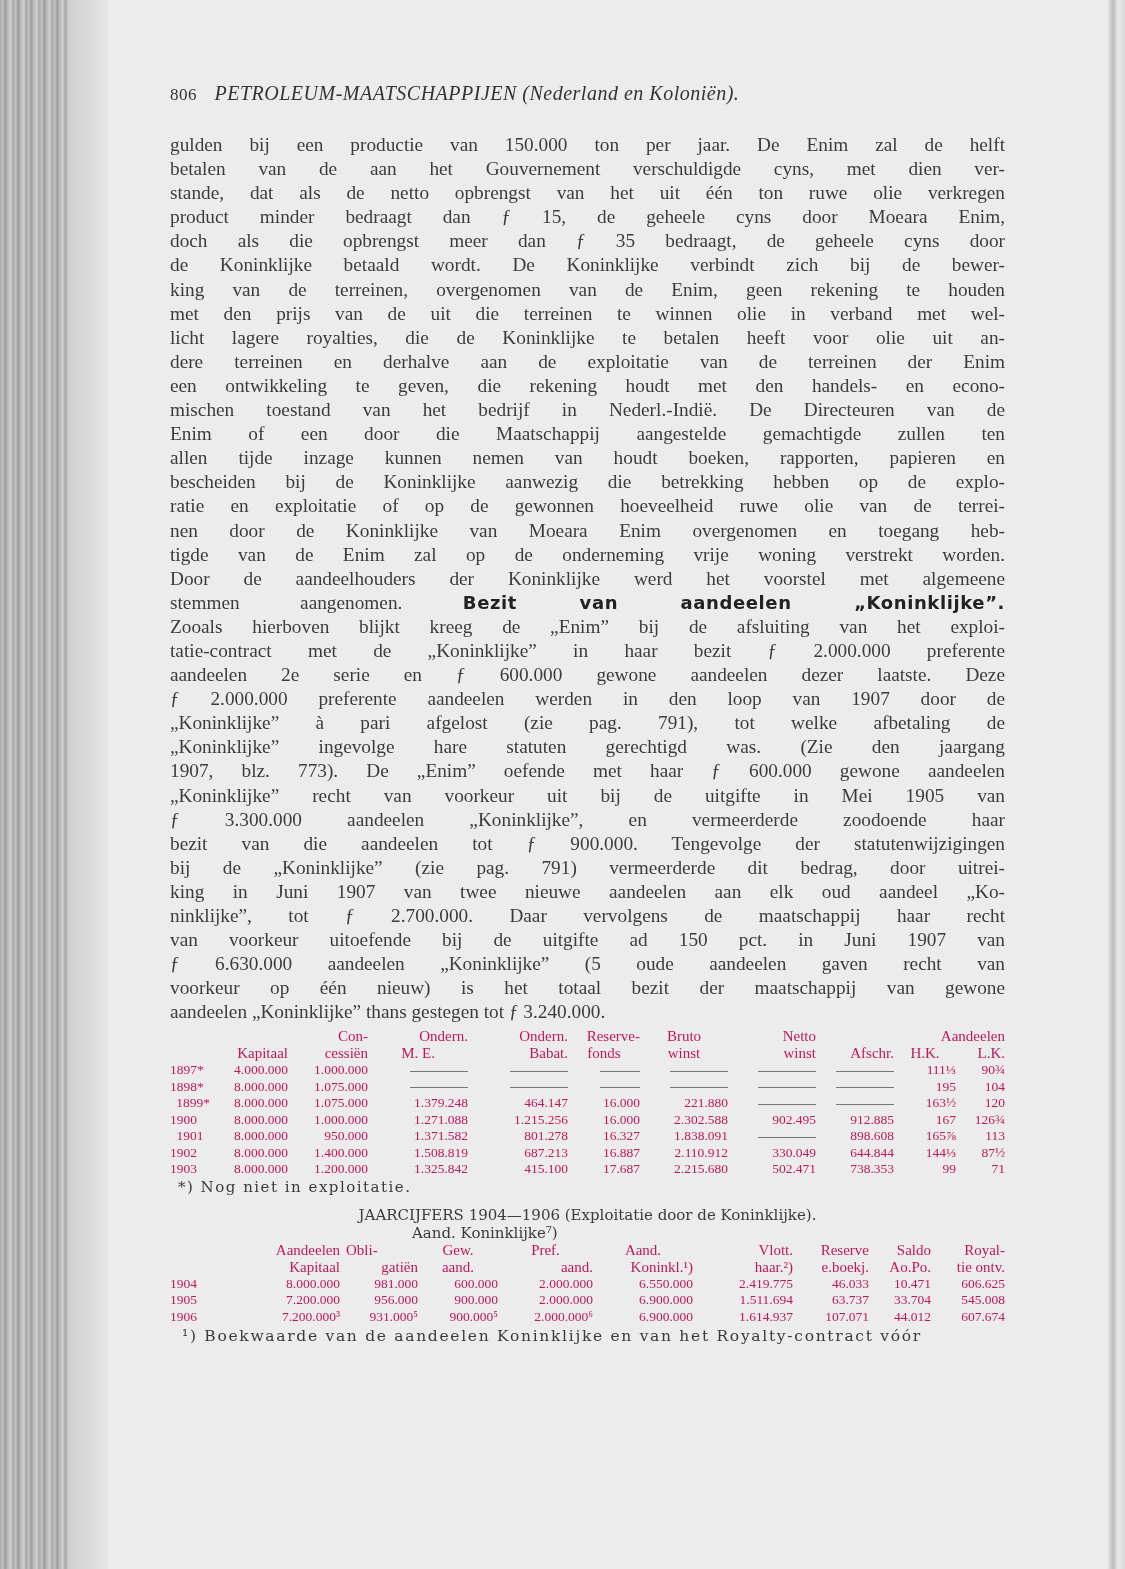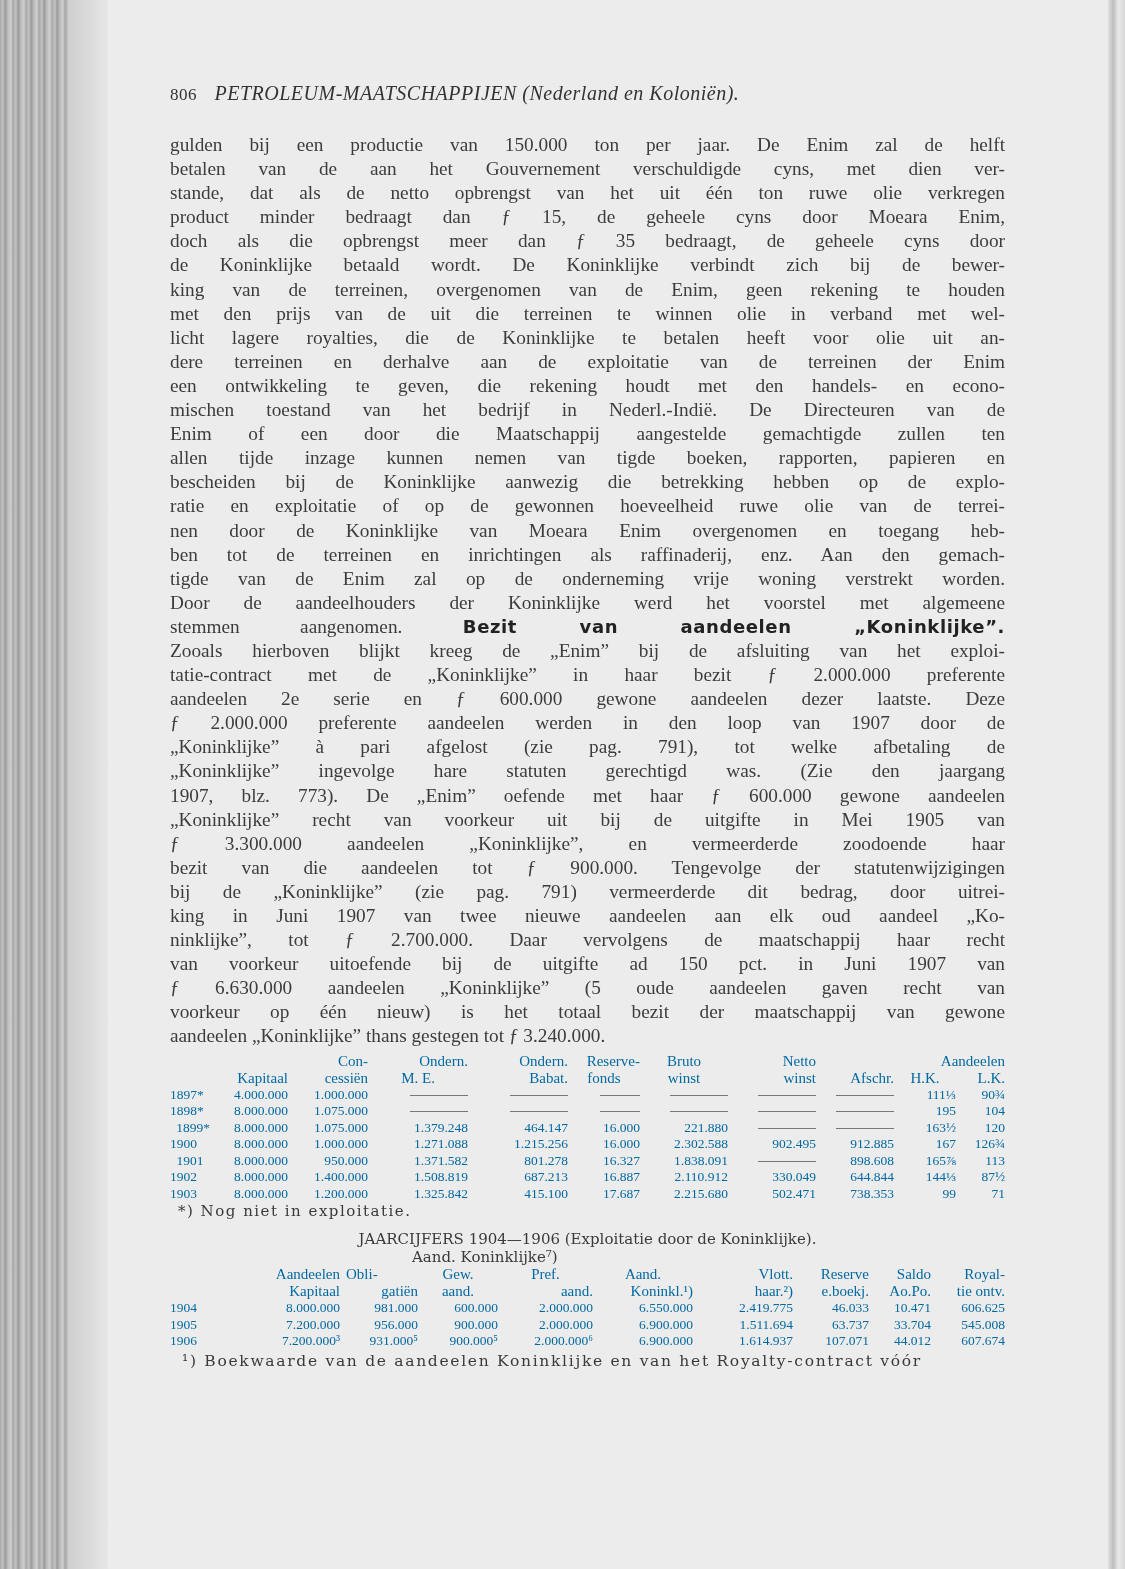--- a/index.html
+++ b/index.html
@@ -30,21 +30,21 @@
   }
   .header .pno { font-style: normal; margin-right: 12px; font-size: 17px; }
   .header .title { font-style: italic; }
   .body-text {
     font-family: "Liberation Serif", serif; font-size: 19.3px; line-height: 24.1px;
     text-align: justify; color: #3c3c3c;
   }
   .body-text .line { display: block; text-align: justify; text-align-last: justify; white-space: nowrap; }
   .body-text .line.last { text-align-last: left; }
   .bold-head { font-family: "DejaVu Sans", sans-serif; font-weight: bold; font-size: 18px; color: #222; letter-spacing: 0.6px; }
-  table { border-collapse: collapse; font-family: "Liberation Serif", serif; color: #0369a1; }
+  table { border-collapse: collapse; font-family: "Liberation Serif", serif; color: #be185d; }
   .t1 { font-size: 13.5px; margin-top: 4px; }
   .t1 th { font-weight: normal; font-size: 15px; padding: 0; line-height: 17px; vertical-align: bottom; }
   .t1 td { padding: 0; line-height: 16.5px; text-align: right; white-space: nowrap; }
   .dash { display: inline-block; width: 58px; border-top: 1px solid #777; vertical-align: middle; }
   .dash.s { width: 40px; }
   .note { font-size: 15px; letter-spacing: 1.5px; margin-left: 8px; }
   .t2title { text-align: center; font-size: 15px; line-height: 18px; margin-top: 10px; }
   .t2sub { font-size: 15px; line-height: 18px; margin-left: 242px; }
   .t2 { font-size: 13.5px; }
   .t2 th { font-weight: normal; font-size: 15px; padding: 0; line-height: 17px; white-space: nowrap; }
@@ -72,25 +72,24 @@
     <span class="line">product minder bedraagt dan ƒ 15, de geheele cyns door Moeara Enim,</span>
     <span class="line">doch als die opbrengst meer dan ƒ 35 bedraagt, de geheele cyns door</span>
     <span class="line">de Koninklijke betaald wordt. De Koninklijke verbindt zich bij de bewer-</span>
     <span class="line">king van de terreinen, overgenomen van de Enim, geen rekening te houden</span>
     <span class="line">met den prijs van de uit die terreinen te winnen olie in verband met wel-</span>
     <span class="line">licht lagere royalties, die de Koninklijke te betalen heeft voor olie uit an-</span>
     <span class="line">dere terreinen en derhalve aan de exploitatie van de terreinen der Enim</span>
     <span class="line">een ontwikkeling te geven, die rekening houdt met den handels- en econo-</span>
     <span class="line">mischen toestand van het bedrijf in Nederl.-Indië. De Directeuren van de</span>
     <span class="line">Enim of een door die Maatschappij aangestelde gemachtigde zullen ten</span>
-    <span class="line">allen tijde inzage kunnen nemen van tigde boeken, rapporten, papieren en</span>
+    <span class="line">allen tijde inzage kunnen nemen van houdt boeken, rapporten, papieren en</span>
     <span class="line">bescheiden bij de Koninklijke aanwezig die betrekking hebben op de explo-</span>
     <span class="line">ratie en exploitatie of op de gewonnen hoeveelheid ruwe olie van de terrei-</span>
     <span class="line">nen door de Koninklijke van Moeara Enim overgenomen en toegang heb-</span>
-    <span class="line">ben tot de terreinen en inrichtingen als raffinaderij, enz. Aan den gemach-</span>
     <span class="line">tigde van de Enim zal op de onderneming vrije woning verstrekt worden.</span>
     <span class="line">Door de aandeelhouders der Koninklijke werd het voorstel met algemeene</span>
     <span class="line">
       <span>stemmen aangenomen.</span>
       <span class="bold-head">Bezit van aandeelen „Koninklijke”.</span>
     </span>
     <span class="line">Zooals hierboven blijkt kreeg de „Enim” bij de afsluiting van het exploi-</span>
     <span class="line">tatie-contract met de „Koninklijke” in haar bezit ƒ 2.000.000 preferente</span>
     <span class="line">aandeelen 2e serie en ƒ 600.000 gewone aandeelen dezer laatste. Deze</span>
     <span class="line">ƒ 2.000.000 preferente aandeelen werden in den loop van 1907 door de</span>

